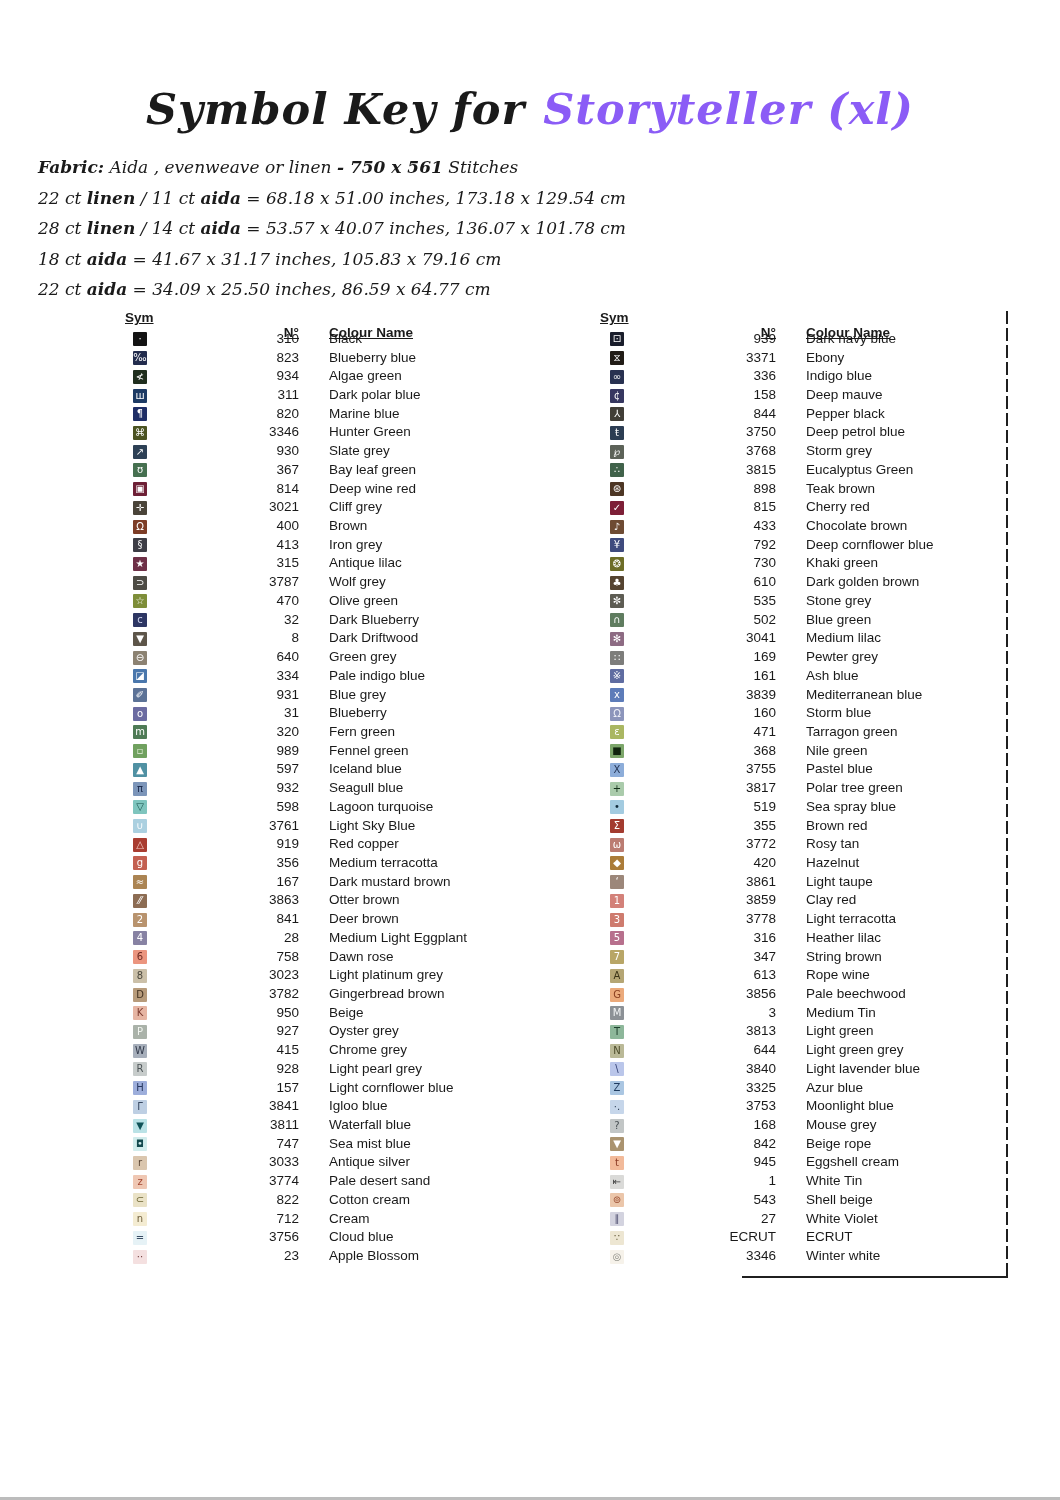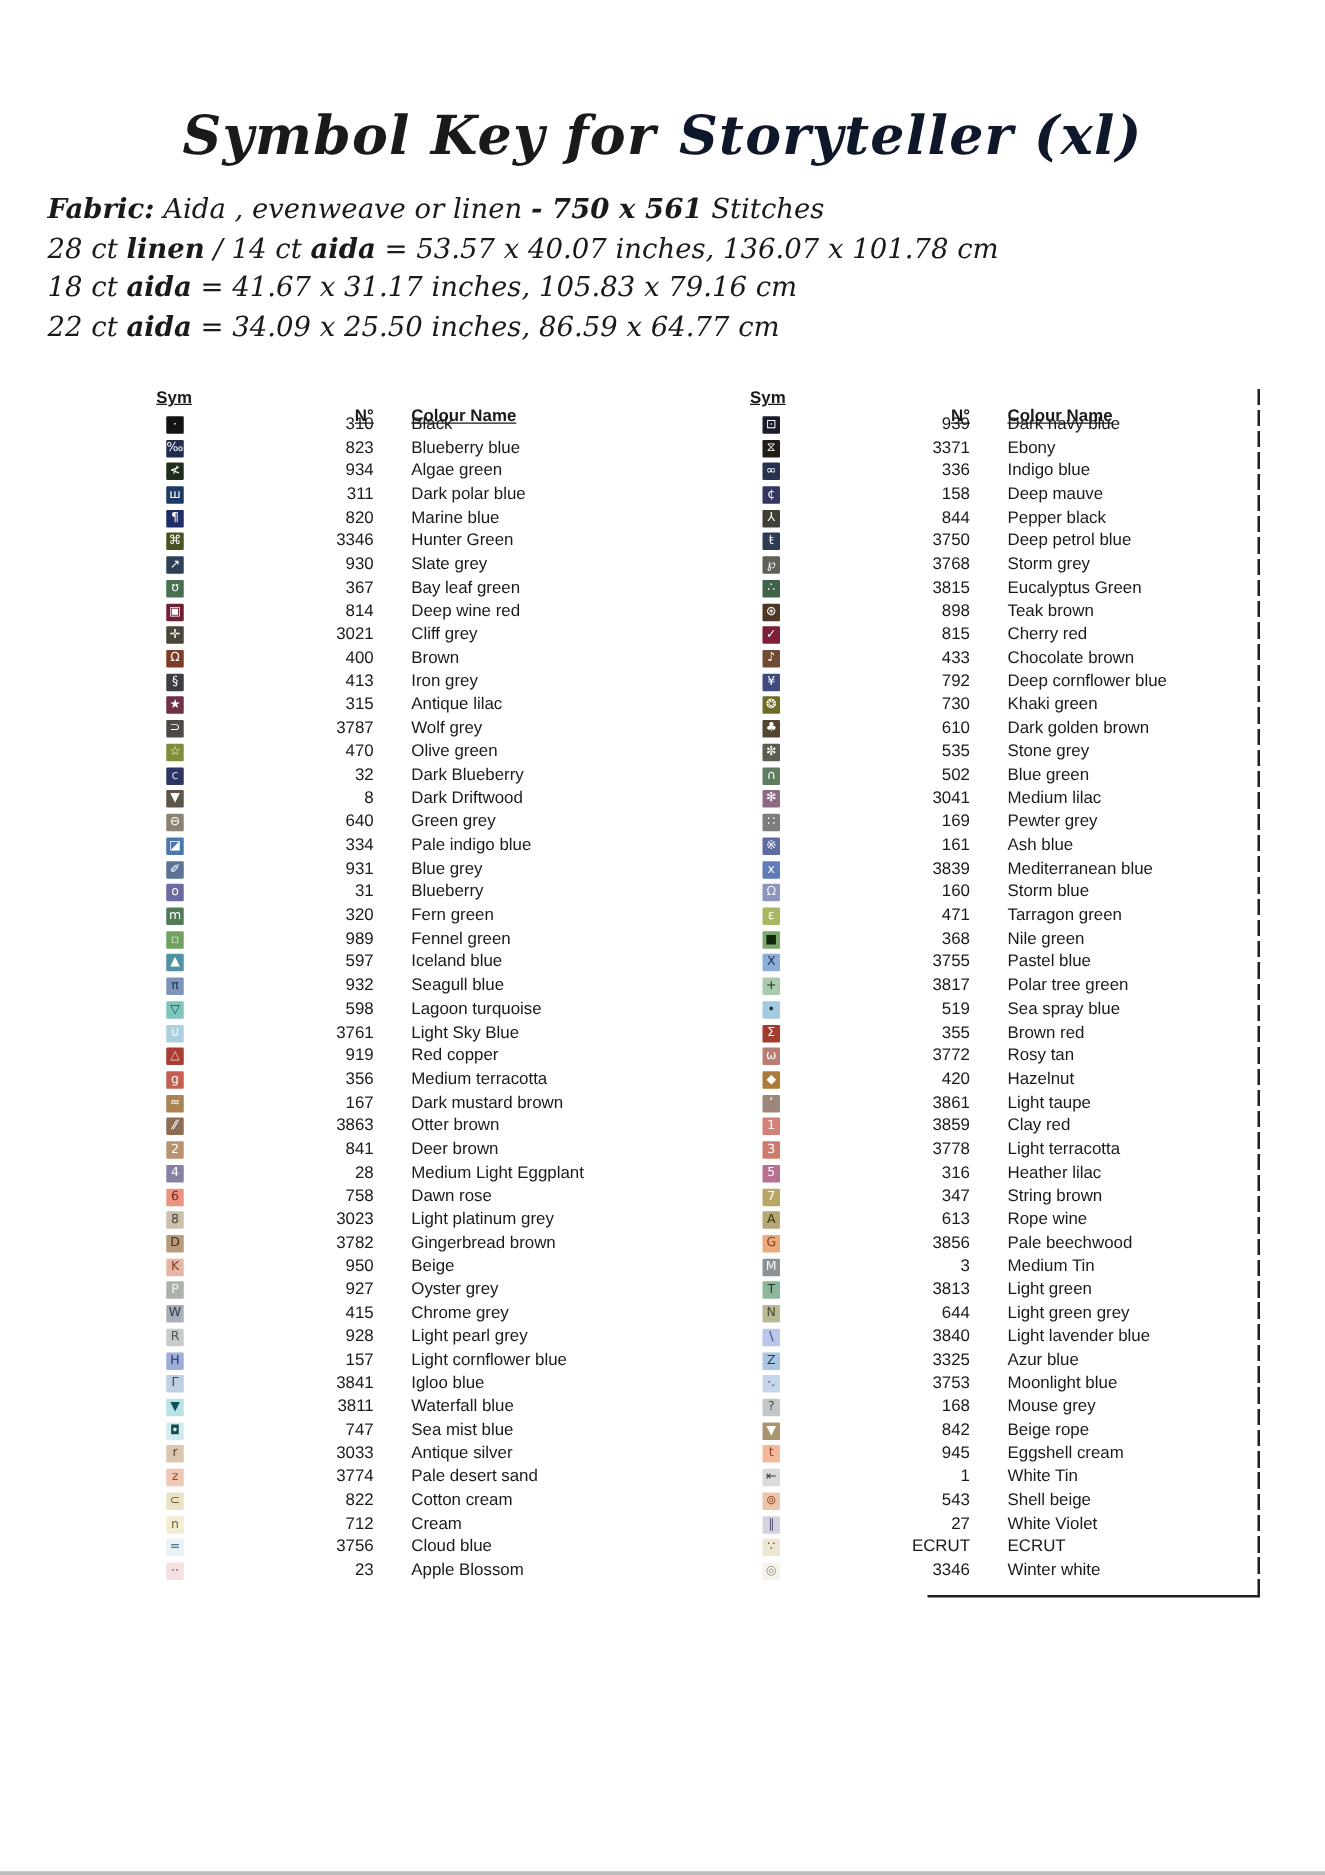--- a/index.html
+++ b/index.html
@@ -12,21 +12,21 @@
   .title{
     position:absolute;top:84px;left:0;right:0;text-align:center;
     font-family:"DejaVu Serif", serif;font-style:italic;font-weight:bold;
     font-size:43px;letter-spacing:1px;white-space:nowrap;
   }
   .title .t2{margin-left:18px;}
   
   .fabric{
     position:absolute;top:152px;left:38px;right:16px;
     font-family:"DejaVu Serif", serif;font-style:italic;
-    font-size:22px;line-height:30.5px;white-space:nowrap;
+    font-size:17px;line-height:30.5px;white-space:nowrap;
   }
   .fabric b{font-weight:bold;}
   
   .keytable{position:absolute;top:310px;margin-left:45px;}
   .keytable.left{left:80px;width:430px;}
   .keytable.right{left:555px;width:430px;}
   .thead,.row{
     display:grid;align-items:center;
     font-size:13.5px;
   }
@@ -51,26 +51,27 @@
   }
   .hrule{position:absolute;left:742px;top:1276px;width:266px;height:2px;background:#1f1f1f;}
   .bottom-edge{position:absolute;left:0;bottom:0;width:100%;height:3px;background:#bcbcbc;}
 </style>
 </head>
 <body>
 
 <div class="page">
 
   <div class="title">
-    <span class="t1">Symbol Key for</span><span class="t2" style="color: #0f172a;">Storyteller (xl)</span>
+    <span class="t1">Symbol Key for</span><span class="t2" style="color: #8b5cf6;">Storyteller (xl)</span>
   </div>
 
   <div class="fabric">
 
   <div class="fabric-line"><b>Fabric:</b><span>  Aida , evenweave or  linen </span><b>- 750 x 561</b><span> Stitches</span></div>
+      <div class="fabric-line"><span>22 ct </span><b>linen</b><span> / 11 ct </span><b>aida</b><span> = 68.18 x 51.00 inches, 173.18 x 129.54 cm</span></div>
       <div class="fabric-line"><span>28 ct </span><b>linen</b><span> / 14 ct </span><b>aida</b><span> = 53.57 x 40.07 inches, 136.07 x 101.78 cm</span></div>
       <div class="fabric-line"><span>18 ct </span><b>aida</b><span>  = 41.67 x 31.17 inches, 105.83 x 79.16 cm</span></div>
       <div class="fabric-line"><span>22 ct </span><b>aida</b><span> = 34.09 x 25.50 inches, 86.59 x 64.77 cm</span></div>
     </div>
 
   <div class="keytable left">
     <div class="thead">
       <span class="h-sym" style="grid-column:1/3;justify-self:start">Sym</span>
       <span class="h-num" style="grid-column:2">N°</span>
       <span class="h-name" style="grid-column:4">Colour Name</span>

